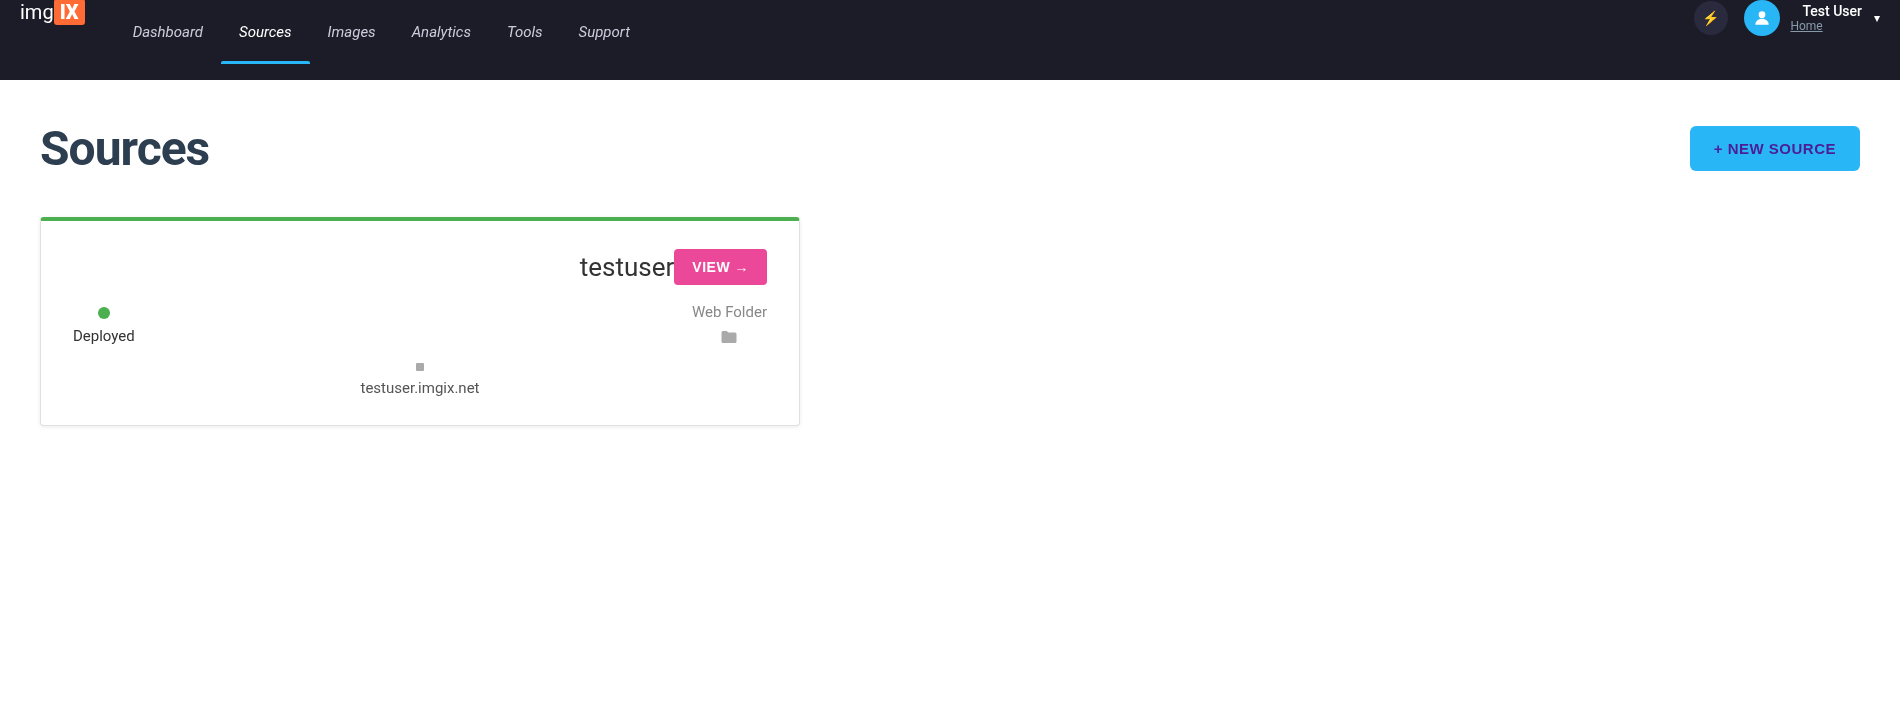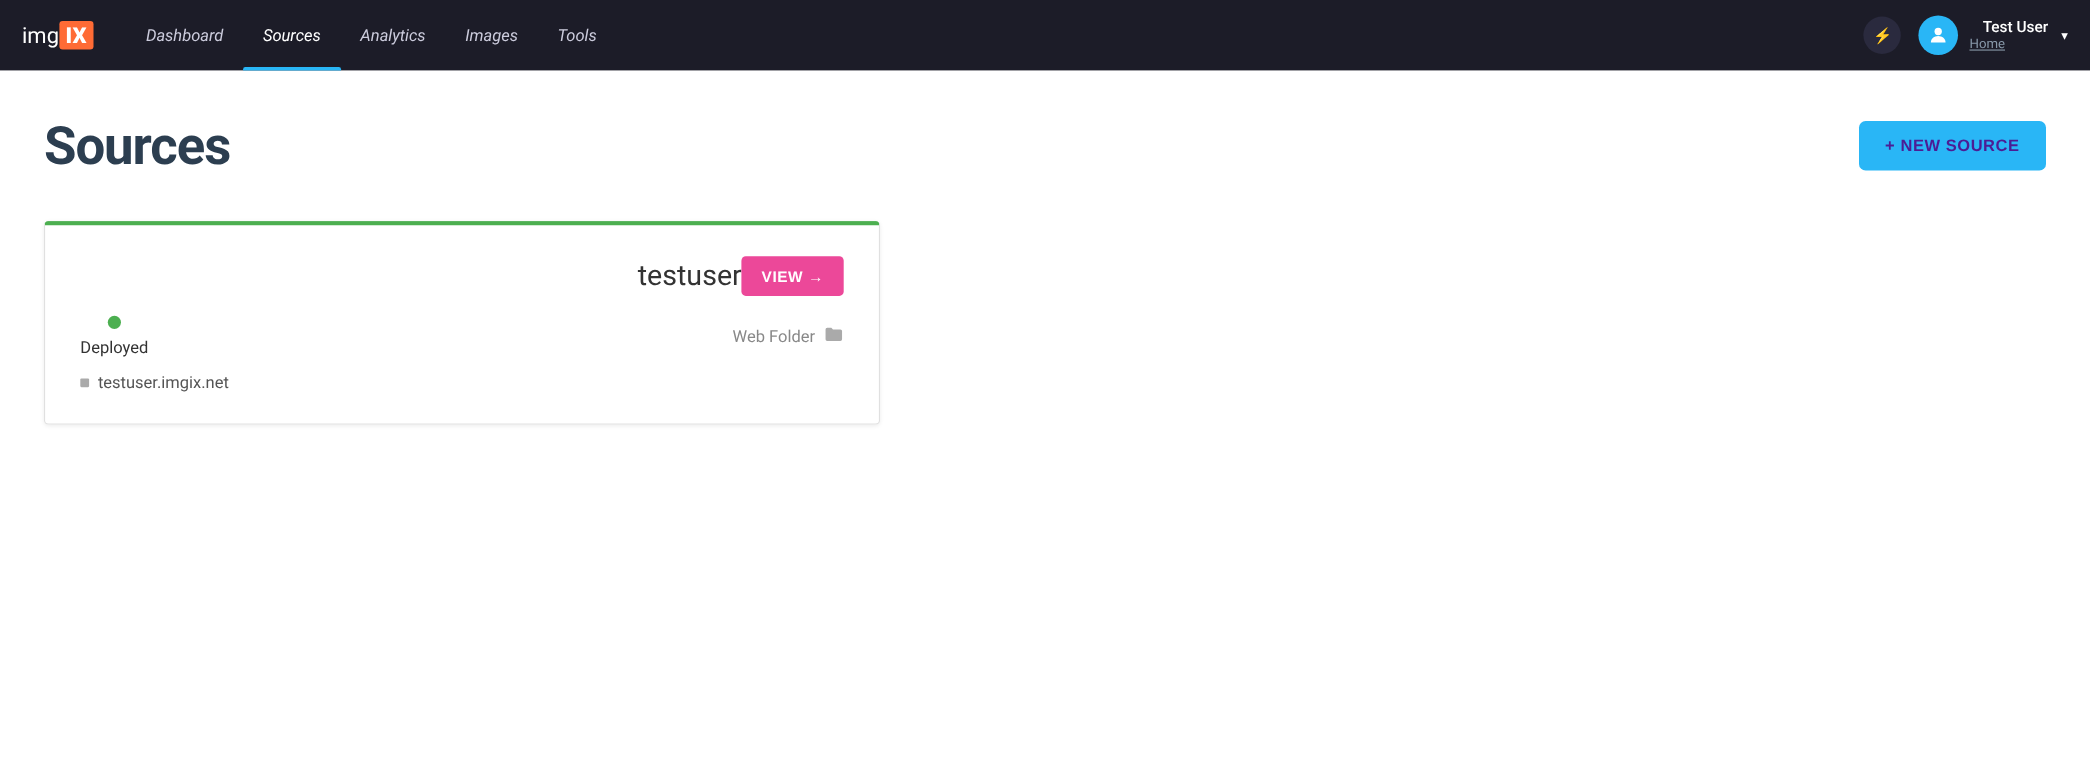--- a/index.html
+++ b/index.html
@@ -20,22 +20,22 @@
       background: #1c1c2e;
       background: #222233;
       background: #1e1e30;
       background: #212135;
       background: #1a1a2a;
       background: #202030;
       background: #18182a;
       background: #1d1d2f;
       background: #1b1b2b;
       display: flex;
-      align-items: center;
-      height: 64px;
+      align-items: flex-start;
+      height: 80px;
       padding: 0 20px;
       position: relative;
     }
 
     
     .navbar {
       background-color: #1c1c28;
     }
 
     .navbar-logo {
@@ -252,33 +252,35 @@
       border-radius: 50%;
       display: inline-block;
     }
 
     .source-type {
       display: flex;
       align-items: center;
       gap: 8px;
       color: #888;
       font-size: 15px;
+      flex-direction: column;
     }
 
     .folder-icon {
       color: #aaa;
       font-size: 16px;
     }
 
     .source-url-row {
       display: flex;
       align-items: center;
       gap: 8px;
       color: #555;
       font-size: 15px;
+      flex-direction: column;
     }
 
     .url-bullet {
       width: 8px;
       height: 8px;
       background: #aaa;
       border-radius: 1px;
       display: inline-block;
       flex-shrink: 0;
     }
@@ -287,23 +289,24 @@
 <body>
 
 <nav class="navbar">
   <div class="navbar-logo">
     <span class="logo-text">img<span style="background:#ff6b35;color:white;padding:1px 6px;border-radius:3px;font-weight:900;font-size:20px;">IX</span></span>
   </div>
 
   <div class="nav-links">
     <a class="nav-item">Dashboard</a>
     <a class="nav-item active">Sources</a>
+    <a class="nav-item">Images</a>
     <a class="nav-item">Analytics</a>
-    <a class="nav-item">Images</a>
     <a class="nav-item">Tools</a>
+    <a class="nav-item">Support</a>
   </div>
 
   <div class="nav-right">
     <div class="nav-icon-btn">
       <span>⚡</span>
     </div>
     <div class="user-section">
       <div class="user-avatar">
         <svg width="20" height="20" viewBox="0 0 24 24" fill="white">
           <circle cx="12" cy="8" r="4"></circle>

